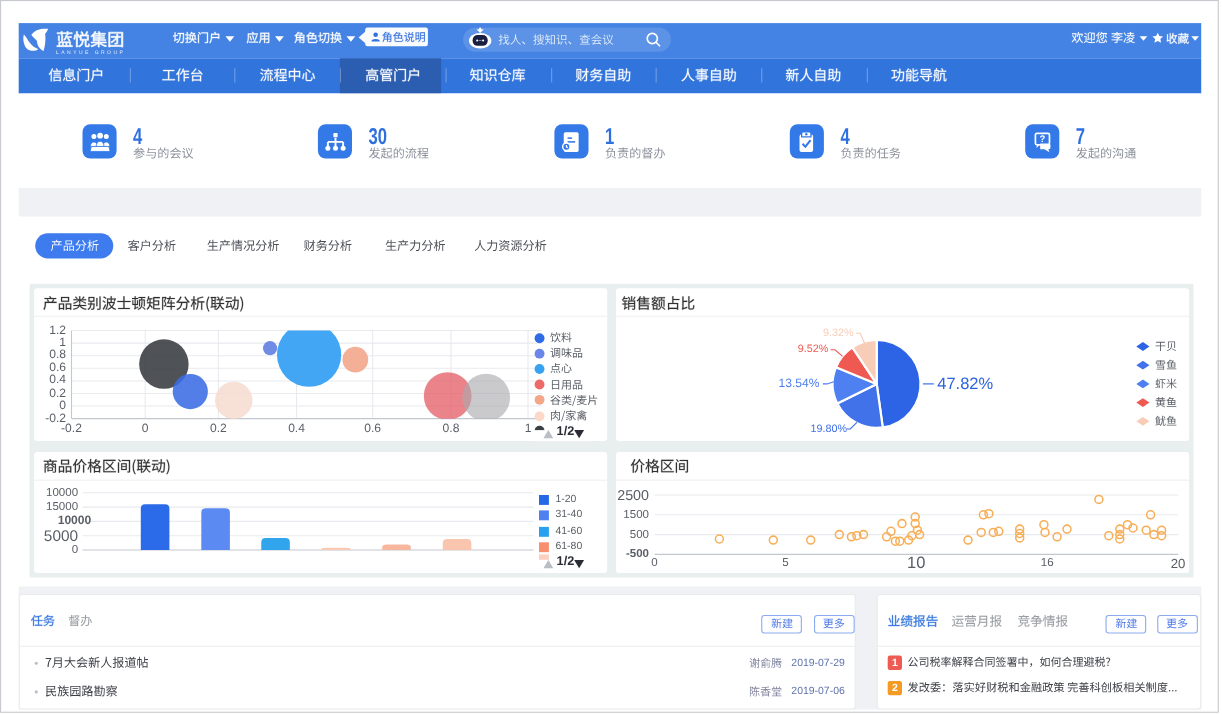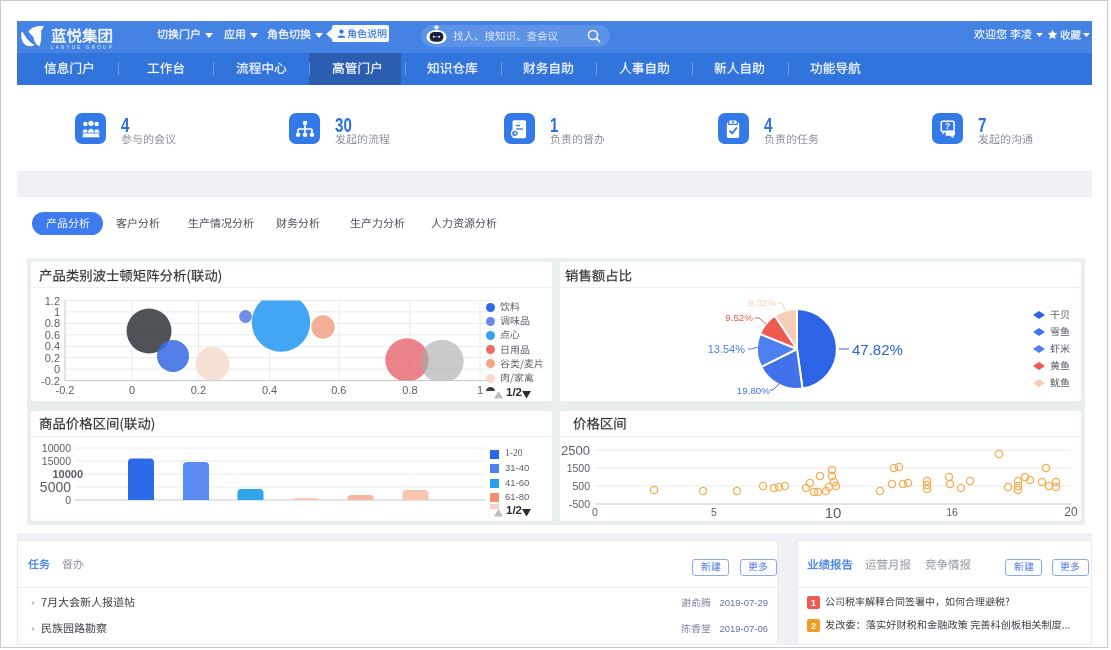--- a/index.html
+++ b/index.html
@@ -585,21 +585,21 @@
     <path d="M261.5 89 L261.5 88.0 Q261.5 87.0 265.5 87.0 L283.5 87.0 Q287.5 87.0 287.5 88.0 L287.5 89 Z" fill="#f9c9b4"></path>
     <path d="M316.5 89 L316.5 86.5 Q316.5 84.0 320.5 84.0 L338.5 84.0 Q342.5 84.0 342.5 86.5 L342.5 89 Z" fill="#f7b79e"></path>
     <path d="M371.5 89 L371.5 83.0 Q371.5 79.0 375.5 79.0 L393.5 79.0 Q397.5 79.0 397.5 83.0 L397.5 89 Z" fill="#f9c5ae"></path>
   </svg>
 <div style="position:absolute;right:1040px;top:448px;transform:translateY(-50%);font-size:10.5px;color:#5a5e66;font-weight:400;letter-spacing:0px;white-space:nowrap;line-height:1;">10000</div>
 <div style="position:absolute;right:1040px;top:461px;transform:translateY(-50%);font-size:10.5px;color:#5a5e66;font-weight:400;letter-spacing:0px;white-space:nowrap;line-height:1;">15000</div>
 <div style="position:absolute;right:1028px;top:474px;transform:translateY(-50%);font-size:11px;color:#5a5e66;font-weight:700;letter-spacing:0px;white-space:nowrap;line-height:1;">10000</div>
 <div style="position:absolute;right:1040px;top:487px;transform:translateY(-50%);font-size:14px;color:#5a5e66;font-weight:400;letter-spacing:0px;white-space:nowrap;line-height:1;">5000</div>
 <div style="position:absolute;right:1040px;top:500px;transform:translateY(-50%);font-size:10.5px;color:#5a5e66;font-weight:400;letter-spacing:0px;white-space:nowrap;line-height:1;">0</div>
 <div style="position:absolute;left:490px;top:450.0px;width:9px;height:9px;background:#2468e8"></div>
-<div style="position:absolute;left:505px;top:454.0px;transform:translateY(-50%);font-size:9.5px;color:#5a5e66;font-weight:400;letter-spacing:0px;white-space:nowrap;line-height:1;font-family:Liberation Serif, serif;">1-20</div>
+<div style="position:absolute;left:505px;top:454.0px;transform:translateY(-50%);font-size:9.5px;color:#5a5e66;font-weight:400;letter-spacing:0px;white-space:nowrap;line-height:1;">1-20</div>
 <div style="position:absolute;left:490px;top:464.4px;width:9px;height:9px;background:#4f80f0"></div>
 <div style="position:absolute;left:505px;top:468.4px;transform:translateY(-50%);font-size:9.5px;color:#5a5e66;font-weight:400;letter-spacing:0px;white-space:nowrap;line-height:1;">31-40</div>
 <div style="position:absolute;left:490px;top:478.8px;width:9px;height:9px;background:#28a0f0"></div>
 <div style="position:absolute;left:505px;top:482.8px;transform:translateY(-50%);font-size:9.5px;color:#5a5e66;font-weight:400;letter-spacing:0px;white-space:nowrap;line-height:1;">41-60</div>
 <div style="position:absolute;left:490px;top:493.2px;width:9px;height:9px;background:#f89070"></div>
 <div style="position:absolute;left:505px;top:497.2px;transform:translateY(-50%);font-size:9.5px;color:#5a5e66;font-weight:400;letter-spacing:0px;white-space:nowrap;line-height:1;">61-80</div>
 <div style="position:absolute;left:490px;top:504px;width:9px;height:5px;background:#fbd0c0"></div>
 <div style="position:absolute;left:484px;top:509px;width:52px;height:10px;background:#fff;"></div>
 <svg style="position:absolute;left:494px;top:509px" width="9" height="7.5">
     <path d="M4.5 0 L9 7.5 L0 7.5 Z" fill="#b9bdc4"></path>
@@ -653,21 +653,21 @@
     <circle cx="470" cy="69" r="3.6" fill="none" stroke="#f7ae56" stroke-width="1.4"></circle>
     <circle cx="482" cy="71" r="3.6" fill="none" stroke="#f7ae56" stroke-width="1.4"></circle>
     <circle cx="486" cy="57" r="3.6" fill="none" stroke="#f7ae56" stroke-width="1.4"></circle>
     <circle cx="489" cy="75" r="3.6" fill="none" stroke="#f7ae56" stroke-width="1.4"></circle>
     <circle cx="496" cy="71" r="3.6" fill="none" stroke="#f7ae56" stroke-width="1.4"></circle>
     <circle cx="496" cy="76" r="3.6" fill="none" stroke="#f7ae56" stroke-width="1.4"></circle>
   </svg>
 <div style="position:absolute;right:521px;top:450px;transform:translateY(-50%);font-size:13px;color:#5a5e66;font-weight:400;letter-spacing:0px;white-space:nowrap;line-height:1;">2500</div>
 <div style="position:absolute;right:521px;top:468px;transform:translateY(-50%);font-size:10.5px;color:#5a5e66;font-weight:400;letter-spacing:0px;white-space:nowrap;line-height:1;text-align:right;">1500</div>
 <div style="position:absolute;right:521px;top:486px;transform:translateY(-50%);font-size:10.5px;color:#5a5e66;font-weight:400;letter-spacing:0px;white-space:nowrap;line-height:1;">500</div>
-<div style="position:absolute;right:521px;top:504px;transform:translateY(-50%);font-size:10.5px;color:#5a5e66;font-weight:400;letter-spacing:0px;white-space:nowrap;line-height:1;">-500</div>
+<div style="position:absolute;right:521px;top:504px;transform:translateY(-50%);font-size:10.5px;color:#5a5e66;font-weight:700;letter-spacing:0px;white-space:nowrap;line-height:1;">-500</div>
 <div style="position:absolute;left:595px;top:511.5px;transform:translateY(-50%);font-size:10.5px;color:#5a5e66;font-weight:400;letter-spacing:0px;white-space:nowrap;line-height:1;transform:translate(-50%,-50%);">0</div>
 <div style="position:absolute;left:714px;top:511.5px;transform:translateY(-50%);font-size:10.5px;color:#5a5e66;font-weight:400;letter-spacing:0px;white-space:nowrap;line-height:1;transform:translate(-50%,-50%);">5</div>
 <div style="position:absolute;left:833px;top:511.5px;transform:translateY(-50%);font-size:15px;color:#5a5e66;font-weight:400;letter-spacing:0px;white-space:nowrap;line-height:1;transform:translate(-50%,-50%);">10</div>
 <div style="position:absolute;left:952px;top:511.5px;transform:translateY(-50%);font-size:10.5px;color:#5a5e66;font-weight:400;letter-spacing:0px;white-space:nowrap;line-height:1;transform:translate(-50%,-50%);">16</div>
 <div style="position:absolute;left:1071px;top:511.5px;transform:translateY(-50%);font-size:12px;color:#5a5e66;font-weight:400;letter-spacing:0px;white-space:nowrap;line-height:1;transform:translate(-50%,-50%);">20</div>
 <div style="position:absolute;left:17px;top:540px;width:761px;height:105px;background:#fff;border:1px solid #e9eaec;border-radius:3px;"></div>
 <div style="position:absolute;left:797px;top:540px;width:295px;height:105px;background:#fff;border:1px solid #e9eaec;border-radius:3px;"></div>
 <svg style="position:absolute;left:28px;top:558px;" width="23" height="14">
     <g fill="#3a7ae0" stroke="#3a7ae0" stroke-width="26" transform="translate(0,10.3) scale(0.011,-0.011)">
       <use href="#u4EFB" x="0"></use>

